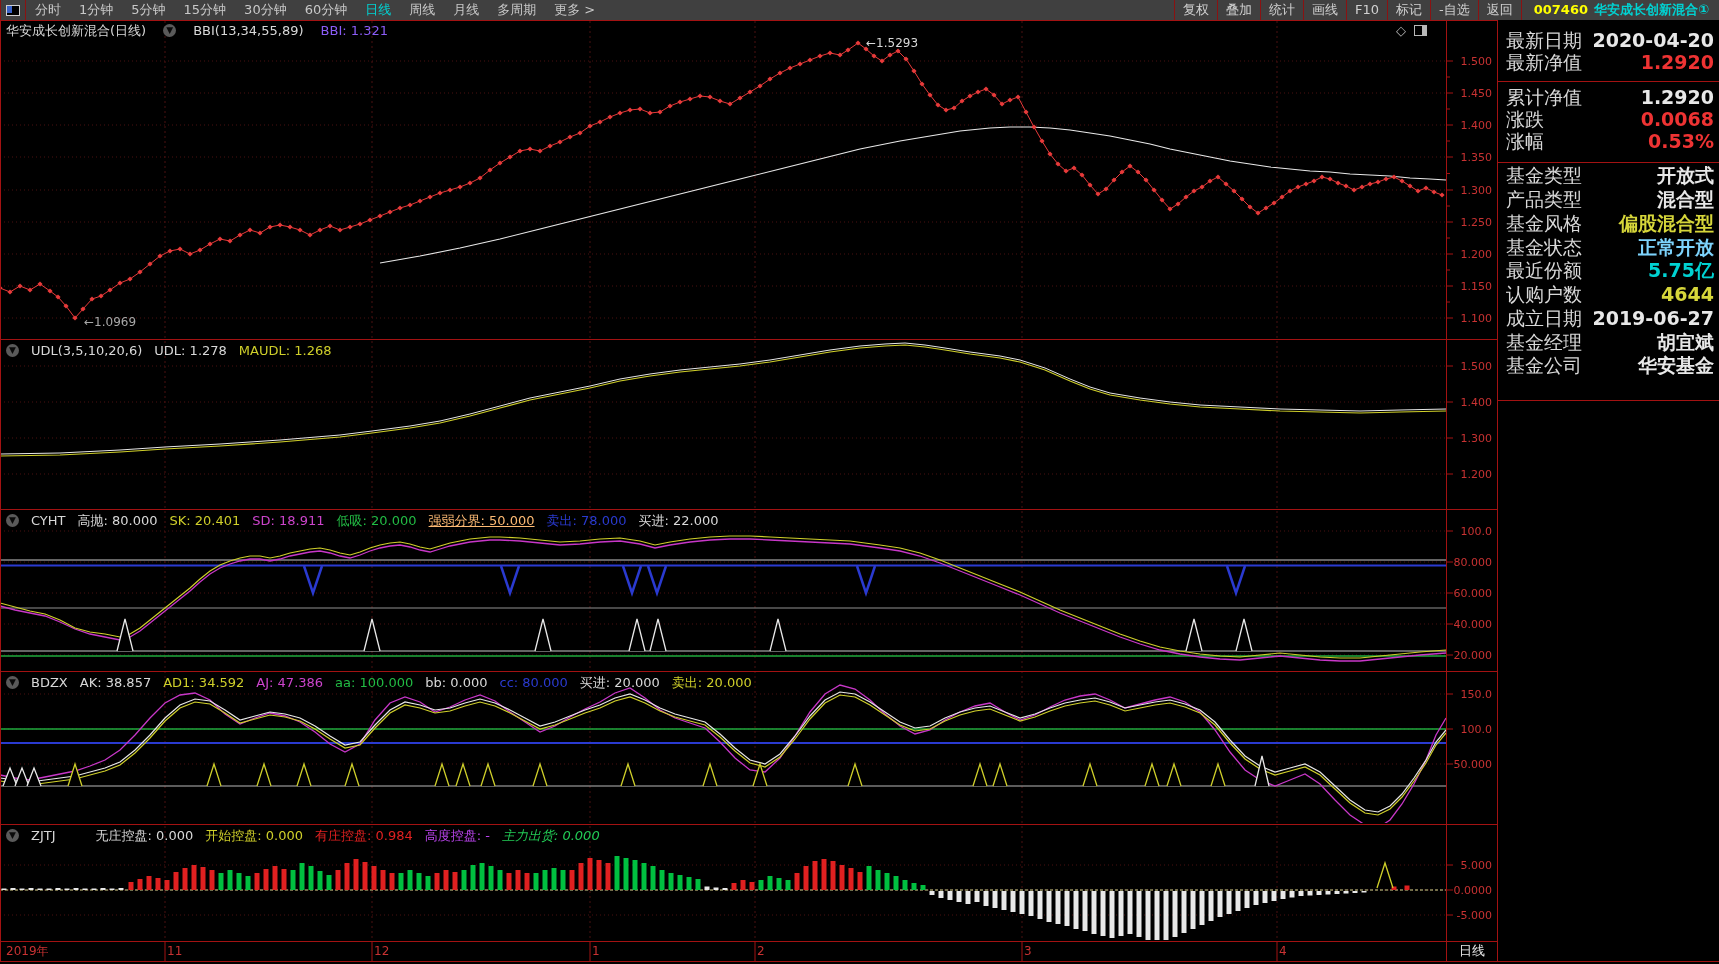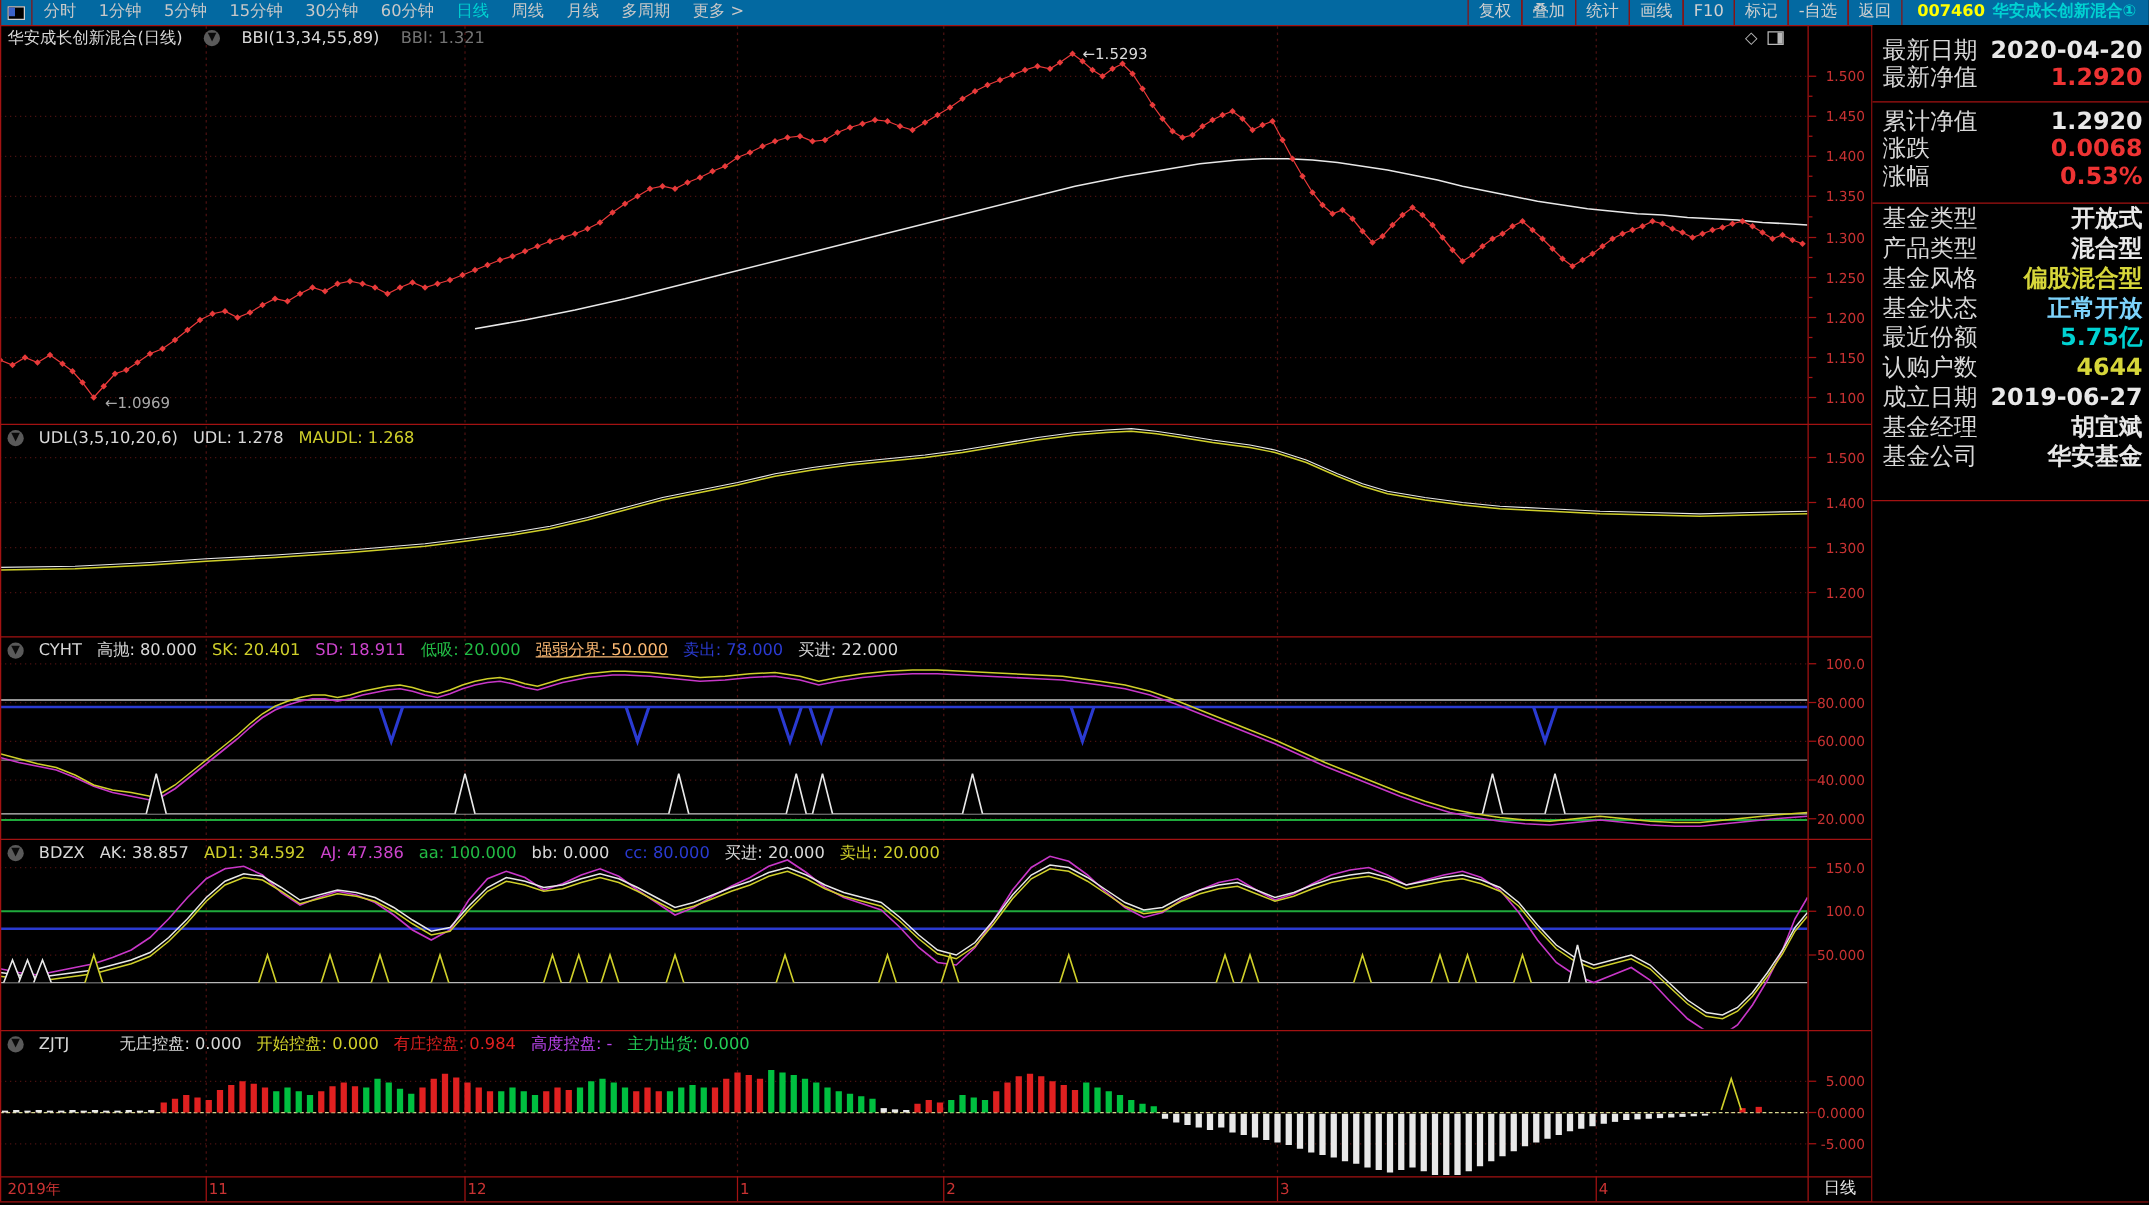--- a/index.html
+++ b/index.html
@@ -1,20 +1,20 @@
 <!DOCTYPE html>
 <html><head>
 <meta charset="utf-8">
 <style>
   html,body{margin:0;padding:0;background:#000;}
   body{width:1719px;height:964px;position:relative;overflow:hidden;
        font-family:"DejaVu Sans","Liberation Sans",sans-serif;-webkit-font-smoothing:none;}
   
   .toolbar{position:absolute;left:0;top:0;width:1719px;height:20px;display:flex;align-items:stretch;
-           font-size:13px;color:#c8c8c8;background:#0369a1;}
+           font-size:13px;color:#c8c8c8;background:#404040;}
   .tb-iconcell{width:24px;display:flex;align-items:center;justify-content:center;
                border-right:1px solid #8a1212;border-left:1px solid #8a1212;}
   .win-icon{width:12px;height:9px;border:1px solid #cfcfcf;background:#000;position:relative;display:inline-block;}
   .win-icon::after{content:"";position:absolute;left:0;top:0;width:5px;height:7px;background:#3a62c8;}
   .period{padding:0 9px;line-height:20px;cursor:default;white-space:nowrap;}
   .period.active{color:#00d2d2;}
   .tb-right{margin-left:auto;display:flex;align-items:flex-start;}
   .tbtn{padding:0 8px;line-height:20px;border-left:1px solid #8a1212;border-right:1px solid #8a1212;
         margin-left:-1px;white-space:nowrap;color:#d0d0d0;}
   .tb-code{color:#ffff00;font-weight:700;line-height:20px;padding:0 6px 0 12px;}
@@ -585,21 +585,21 @@
     <text x="757" y="955" fill="#c83232" font-size="12">2</text>
     <text x="1024" y="955" fill="#c83232" font-size="12">3</text>
     <text x="1279" y="955" fill="#c83232" font-size="12">4</text>
   </svg>
 
 <div id="plabels">
     <div class="plabel" style="top: 23px; gap: 17px;">
       <span class="seg" style="color: rgb(216, 216, 216);">华安成长创新混合(日线)</span>
       <span class="circ-icon">▼</span>
       <span class="seg" style="color: rgb(216, 216, 216);">BBI(13,34,55,89)</span>
-      <span class="seg" style="color: #737373;">BBI: 1.321</span>
+      <span class="seg" style="color: #8b5cf6;">BBI: 1.321</span>
     </div>
     <div class="plabel" style="top: 343px;">
       <span class="circ-icon">▼</span>
       <span class="seg" style="color: rgb(216, 216, 216);">UDL(3,5,10,20,6)</span>
       <span class="seg" style="color: rgb(216, 216, 216);">UDL: 1.278</span>
       <span class="seg" style="color: rgb(207, 207, 42);">MAUDL: 1.268</span>
     </div>
     <div class="plabel" style="top: 513px;">
       <span class="circ-icon">▼</span>
       <span class="seg" style="color: rgb(216, 216, 216);">CYHT</span>
@@ -623,21 +623,21 @@
       <span class="seg" style="color: rgb(216, 216, 216);">买进: 20.000</span>
       <span class="seg" style="color: rgb(207, 207, 42);">卖出: 20.000</span>
     </div>
     <div class="plabel" style="top: 828px;">
       <span class="circ-icon">▼</span>
       <span class="seg" style="color: rgb(216, 216, 216);">ZJTJ</span>
       <span class="seg" style="color: rgb(216, 216, 216); margin-left: 28px;">无庄控盘: 0.000</span>
       <span class="seg" style="color: rgb(207, 207, 42);">开始控盘: 0.000</span>
       <span class="seg" style="color: rgb(224, 32, 32);">有庄控盘: 0.984</span>
       <span class="seg" style="color: rgb(187, 68, 238);">高度控盘: -</span>
-      <span class="seg" style="color: rgb(34, 204, 85);">主力出货: 0.000</span>
+      <span class="seg" style="color: rgb(34, 204, 85); font-style: italic;">主力出货: 0.000</span>
     </div>
   </div>
 
 <div class="corner-icons">
   <span class="diamond-glyph">◇</span>
   <span class="panel-glyph"></span>
 </div>
 
 <div class="info" id="infopanel">
     <div class="irow" style="top: 10px;">

